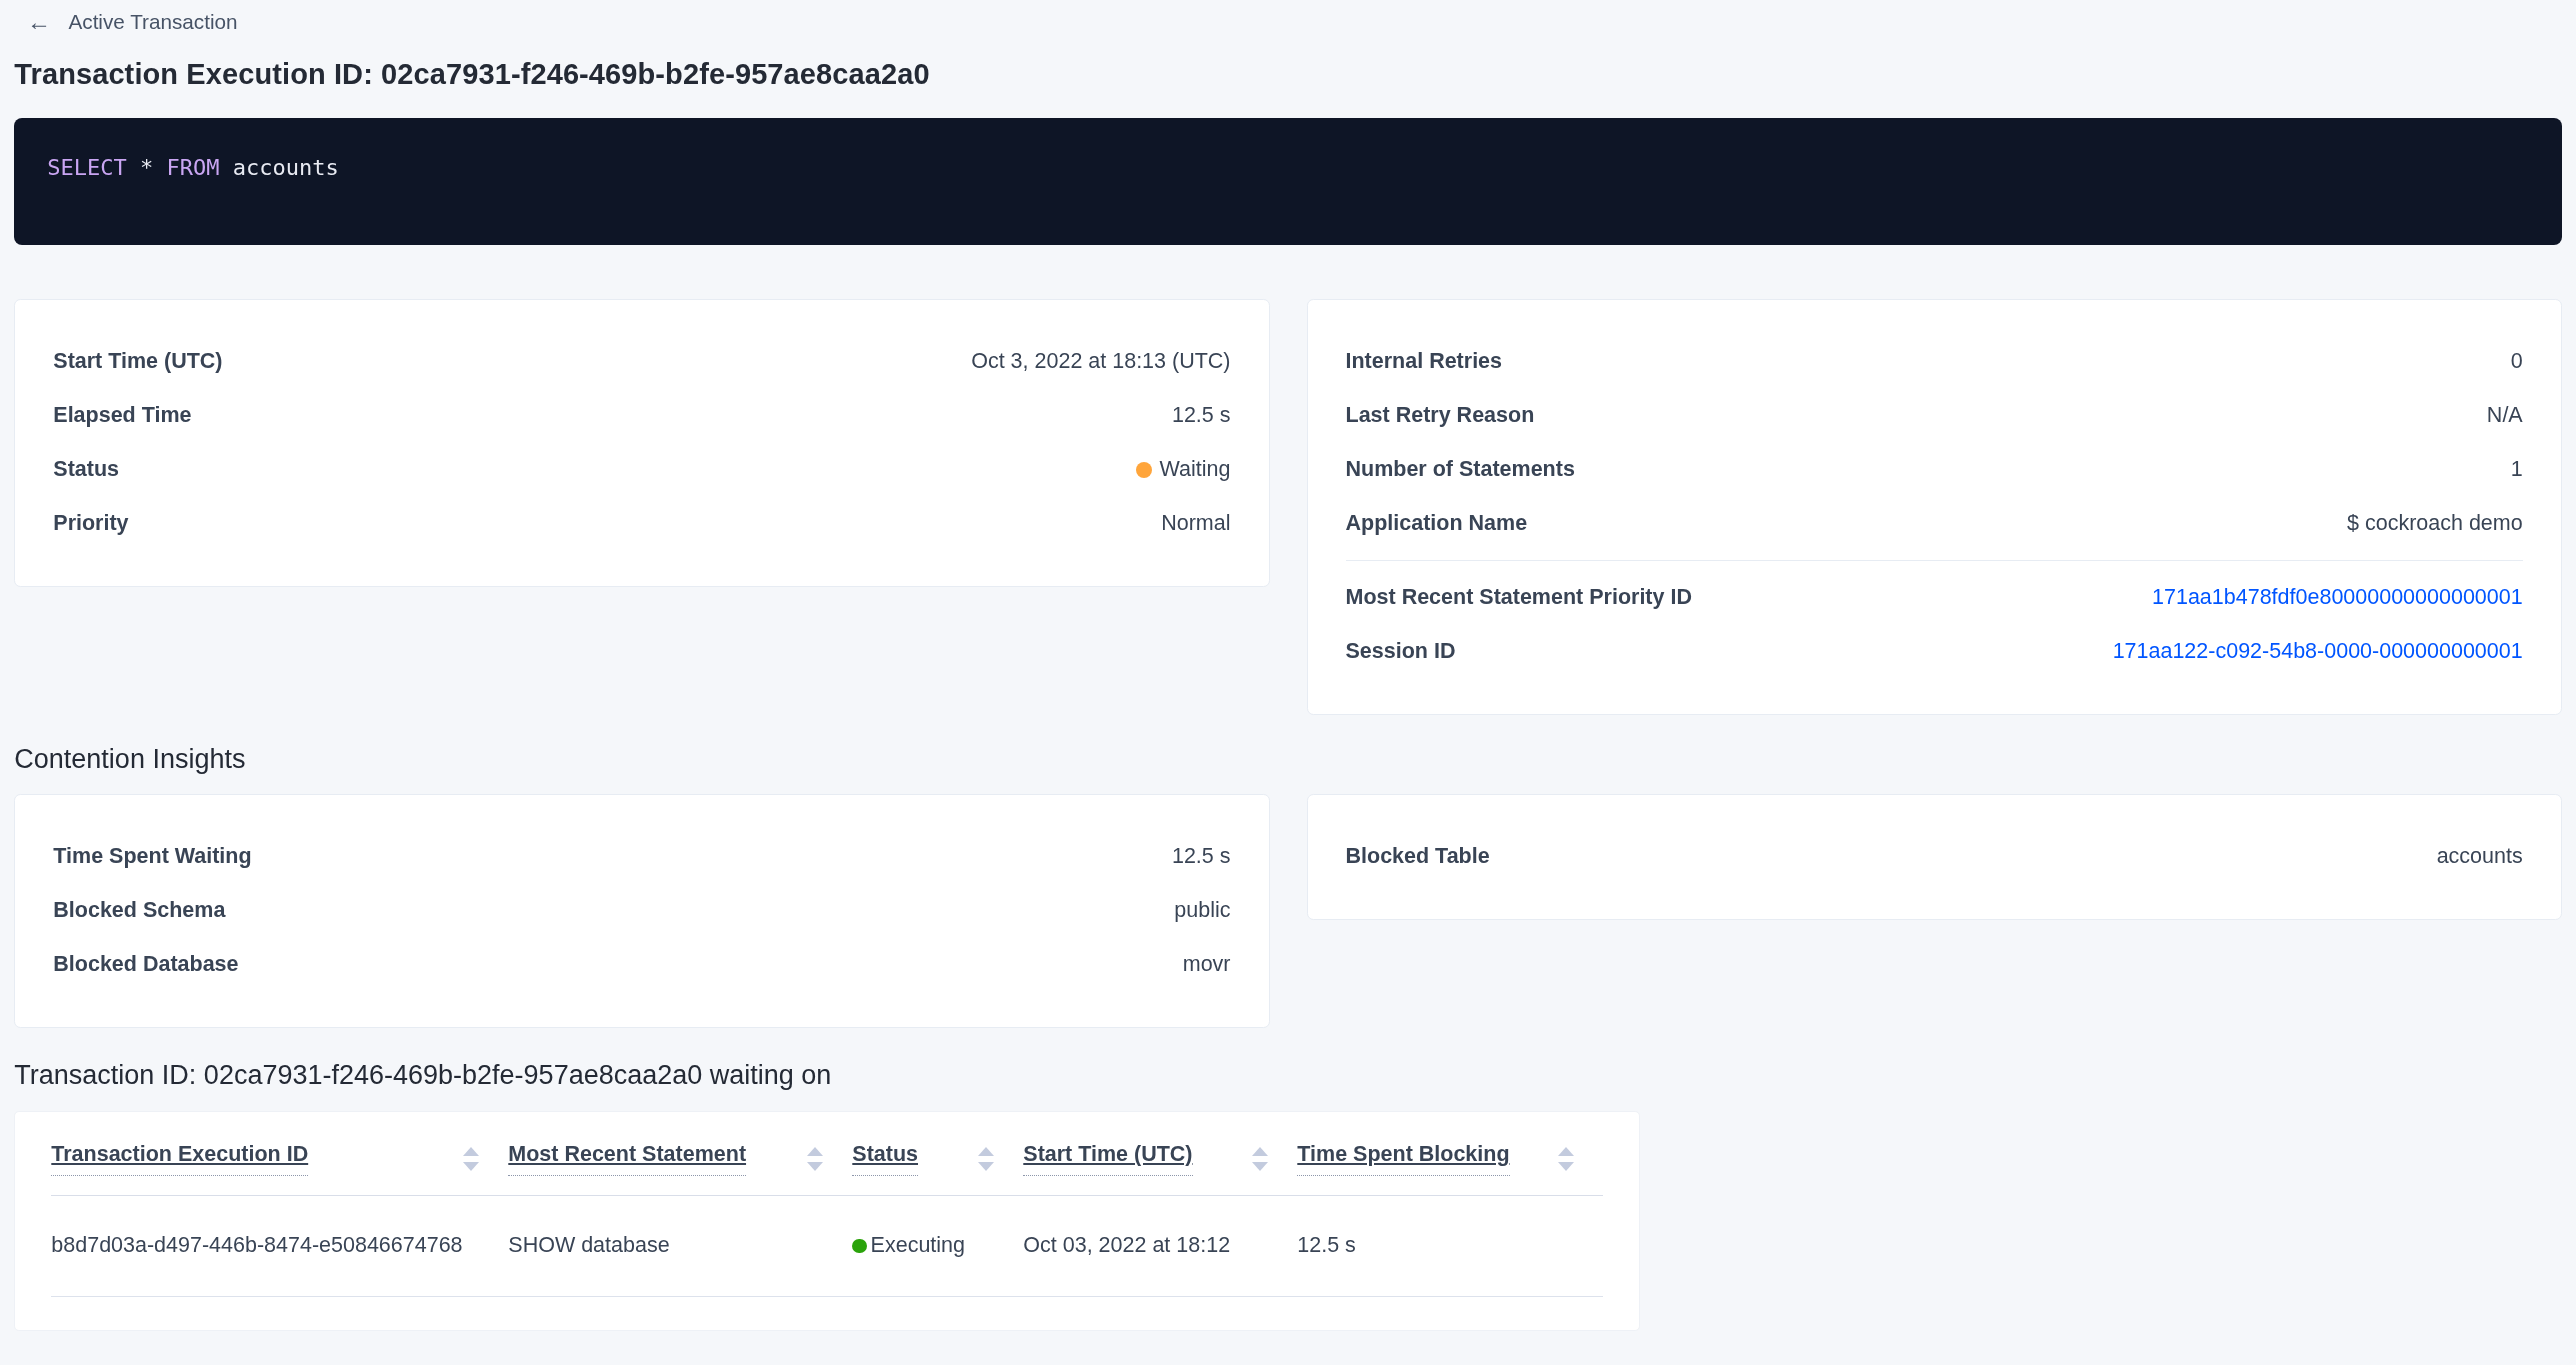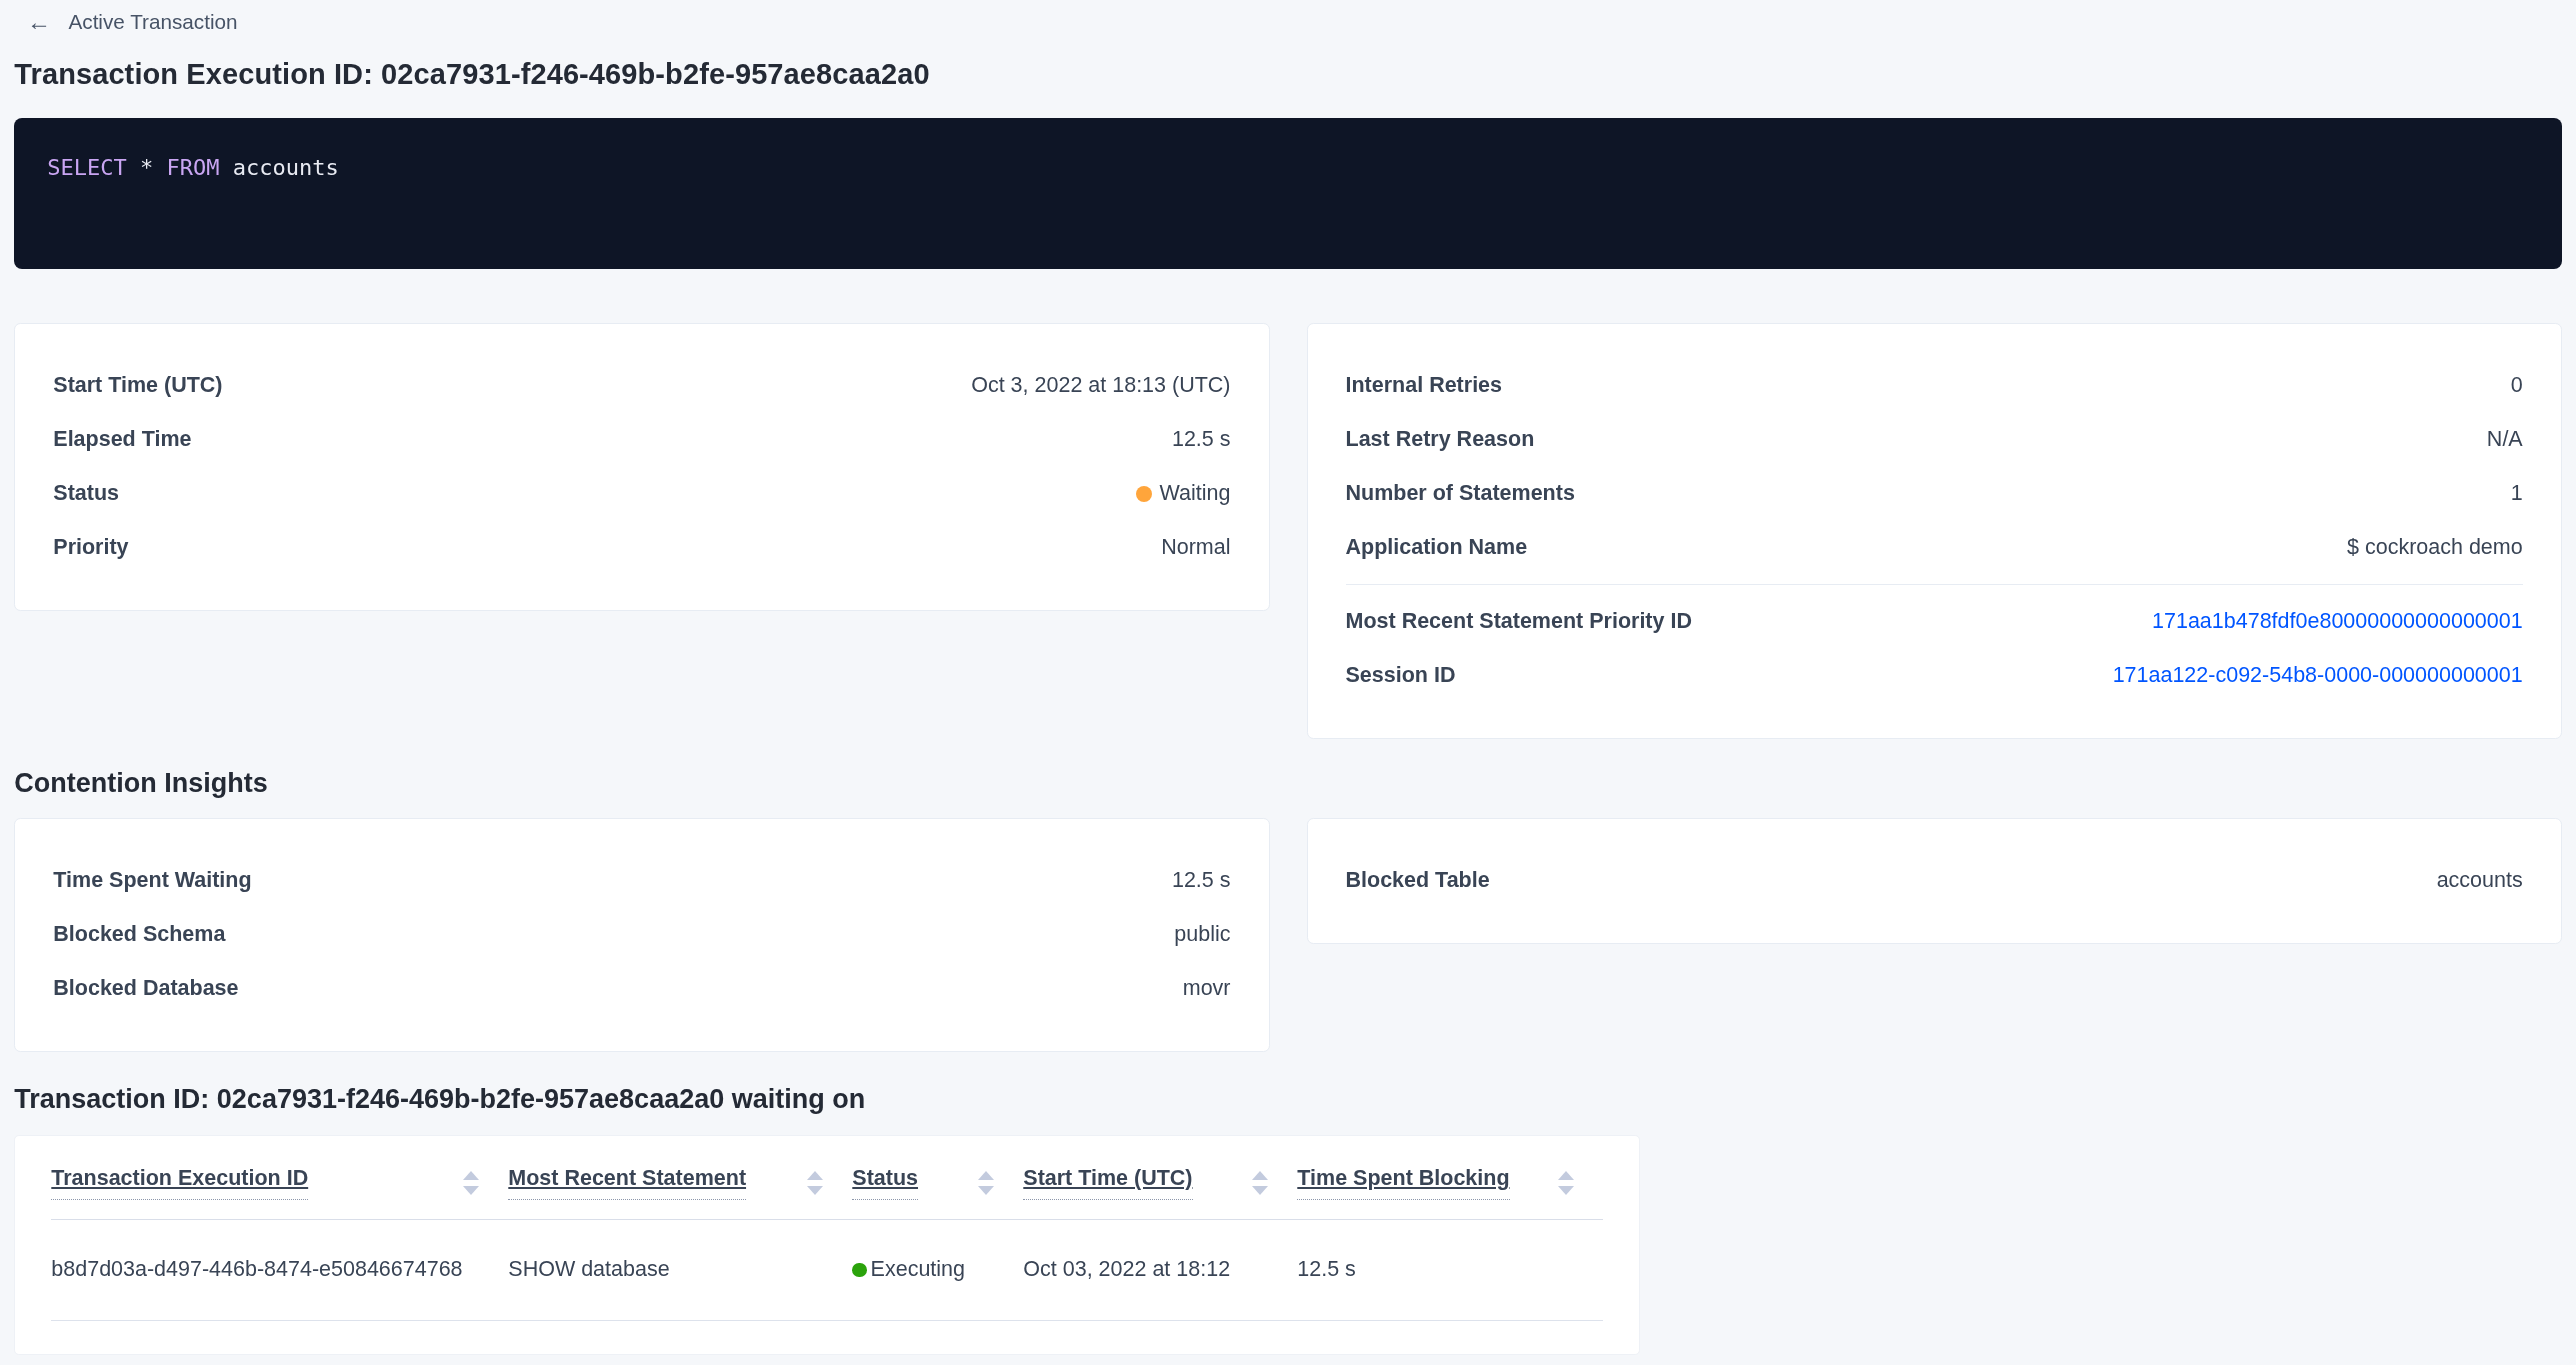--- a/index.html
+++ b/index.html
@@ -22,21 +22,21 @@
   
   .page-title {
     margin-top: 24px;
     font-size: 29px; font-weight: 700; color: #242a35;
     letter-spacing: 0.1px;
   }
 
   
   .sql-box {
     margin-top: 27px;
-    height: 151px;
+    height: 127px;
     background: #0e1526;
     border-radius: 8px;
     padding: 37px 33px;
     font-family: "DejaVu Sans Mono", monospace;
     font-size: 22px;
     color: #e8eaf2;
   }
   .sql-box .kw { color: #c9a5f2; }
 
   
@@ -57,21 +57,21 @@
   .info-value { font-size: 21.5px; font-weight: 400; color: #394455; display: flex; align-items: center; gap: 8px; }
   .info-value.link a, a.id-link { color: #0055ff; text-decoration: none; }
   .card-divider { border: none; border-top: 0.8px solid #e7ecf3; margin: 9.5px 0; }
 
   .dot { display: inline-block; border-radius: 50%; }
   .dot-waiting   { width: 16px; height: 16px; background: #ffa53b; }
   .dot-executing { width: 14.3px; height: 14.3px; background: #2ba30b; }
 
   
   .section-heading {
-    font-size: 27px; font-weight: 700; color: #242a35;
+    font-size: 27px; font-weight: 400; color: #242a35;
   }
   .section-heading.contention { margin-top: 29px; margin-bottom: 19px; }
   .section-heading.waiting { margin-top: 32px; margin-bottom: 20.7px; }
 
   
   .table-card {
     width: 1626px;
     background: #ffffff;
     border: 0.8px solid #eef1f6;
     border-radius: 4.8px;

